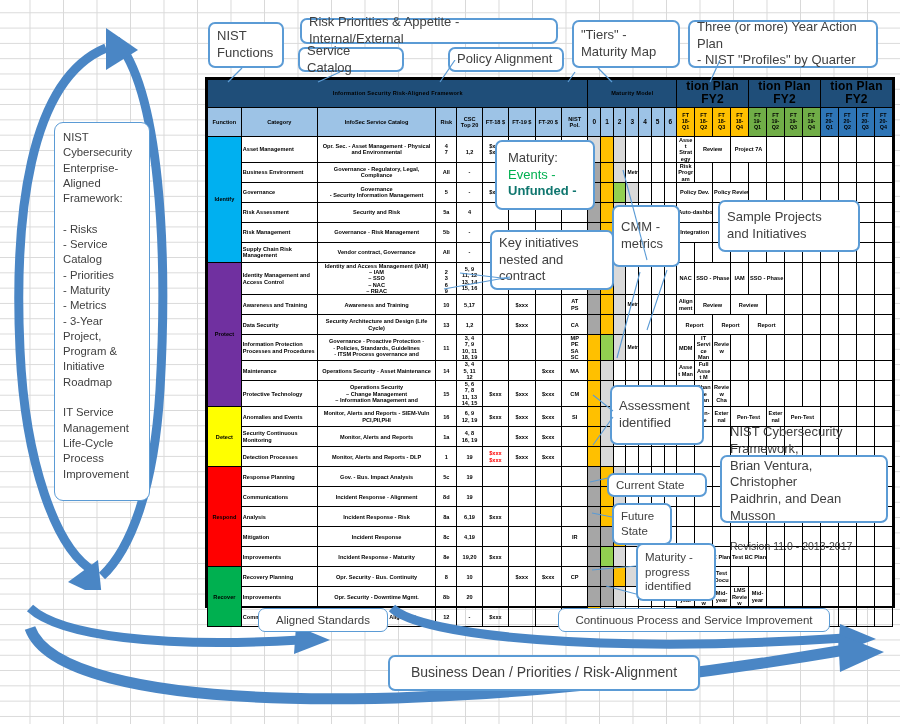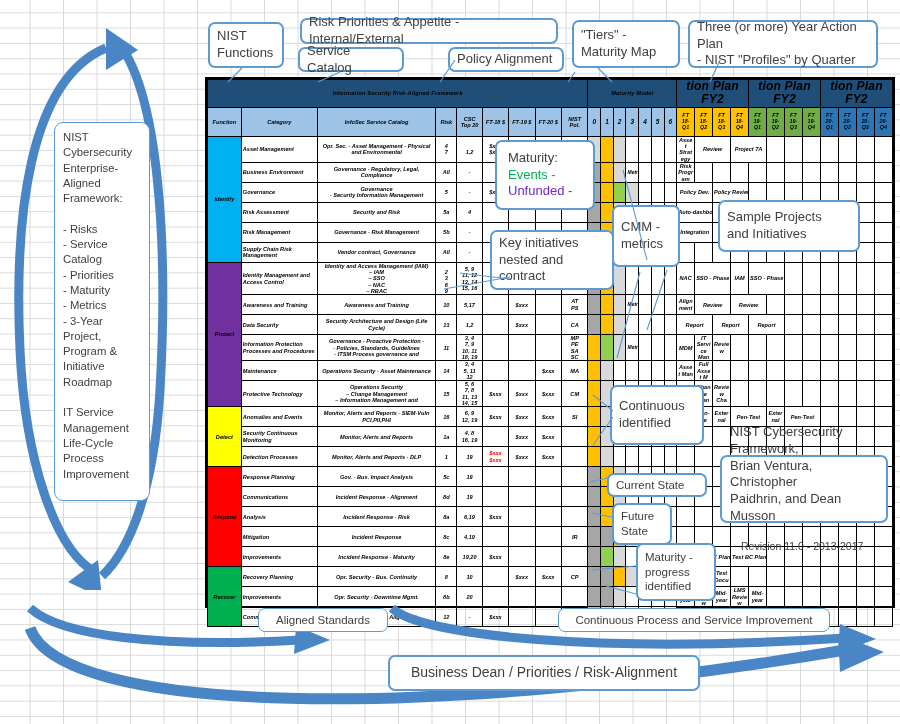--- a/index.html
+++ b/index.html
@@ -19,21 +19,21 @@
   }
   
   #left-loop{position:absolute;left:10px;top:20px;width:160px;height:570px;}
   
   #framework-table{
     position:absolute;left:205px;top:77px;width:690px;height:531px;
     border:2px solid #000;
     background:#fff;
     box-sizing:border-box;
   }
-  table.fw{border-collapse:collapse;table-layout:fixed;width:100%;font-style:italic;}
+  table.fw{border-collapse:collapse;table-layout:fixed;width:100%;}
   table.fw td,table.fw th{
     border:1px solid #000;
     font-size:5.6px;
     line-height:1.12;
     padding:0 1px;
     overflow:hidden;
     color:#000;
     font-weight:bold;
     vertical-align:middle;
   }
@@ -75,21 +75,21 @@
   
   .callout{
     position:absolute;background:#fff;border:2px solid #5b9bd5;border-radius:7px;
     color:#404040;font-size:13px;line-height:1.28;
     padding:4px 7px;box-sizing:border-box;
     display:flex;flex-direction:column;justify-content:center;
   }
   .callout.sm{font-size:11.5px;}
   .callout.thin{border-width:1.5px;}
   .c-green-t{color:#00b050;}
-  .c-red-t{color:#6d28d9;}
+  .c-red-t{color:#0f766e;font-weight:bold;}
   .lead{position:absolute;pointer-events:none;}
   #left-note{
     position:absolute;left:54px;top:122px;width:96px;height:379px;
     background:#fff;border:1px solid #5b9bd5;border-radius:9px;
     font-size:11.3px;line-height:1.355;color:#404040;
     padding:7px 6px 0 8px;box-sizing:border-box;white-space:pre-line;
   }
   #bottom-arrows{position:absolute;left:0;top:596px;width:900px;height:128px;}
 </style>
 </head>
@@ -932,21 +932,21 @@
 metrics</div>
 <svg class="lead" style="left:595px;top:140px;width:110px;height:230px;">
   <path d="M52 120 L 28 30" stroke="#5b9bd5" stroke-width="1.1" fill="none"></path>
   <path d="M72 130 L 52 190" stroke="#5b9bd5" stroke-width="1.1" fill="none"></path>
   <path d="M45 132 L 22 218" stroke="#5b9bd5" stroke-width="1.1" fill="none"></path>
 </svg>
 
 <div class="callout" style="left:718px;top:200px;width:142px;height:52px;white-space:pre-line;">Sample Projects
 and Initiatives</div>
 
-<div class="callout" style="left:610px;top:385px;width:94px;height:60px;white-space:pre-line;">Continuous
+<div class="callout" style="left:610px;top:385px;width:94px;height:60px;white-space:pre-line;">Assessment
 identified</div>
 <svg class="lead" style="left:585px;top:355px;width:40px;height:110px;">
   <path d="M28 56 L 8 40" stroke="#5b9bd5" stroke-width="1.1" fill="none"></path>
   <path d="M28 62 L 8 90" stroke="#5b9bd5" stroke-width="1.1" fill="none"></path>
 </svg>
 
 <div class="callout sm" style="left:607px;top:473px;width:100px;height:24px;">Current State</div>
 <svg class="lead" style="left:586px;top:468px;width:30px;height:28px;">
   <path d="M22 10 L 4 14" stroke="#5b9bd5" stroke-width="1.1" fill="none"></path>
 </svg>
@@ -962,21 +962,21 @@
 identified</div>
 <svg class="lead" style="left:588px;top:548px;width:56px;height:60px;">
   <path d="M48 18 L 4 22" stroke="#5b9bd5" stroke-width="1.1" fill="none"></path>
   <path d="M48 46 L 18 38" stroke="#5b9bd5" stroke-width="1.1" fill="none"></path>
 </svg>
 
 <div class="callout" style="left:720px;top:455px;width:168px;height:68px;align-items:flex-start;padding:5px 8px;">
   <span style="white-space:pre-line;">NIST Cybersecurity Framework,
 Brian Ventura, Christopher
 Paidhrin, and Dean Musson</span>
-  <span style="font-size:10.5px;margin-top:16px;padding-left:11px;">Revision 11.0 - 2013-2017</span>
+  <span style="font-size:10.5px;margin-top:16px;">Revision 11.0 - 2013-2017</span>
 </div>
 
 <div id="left-note">NIST
 Cybersecurity
 Enterprise-
 Aligned
 Framework:
 
 - Risks
 - Service

